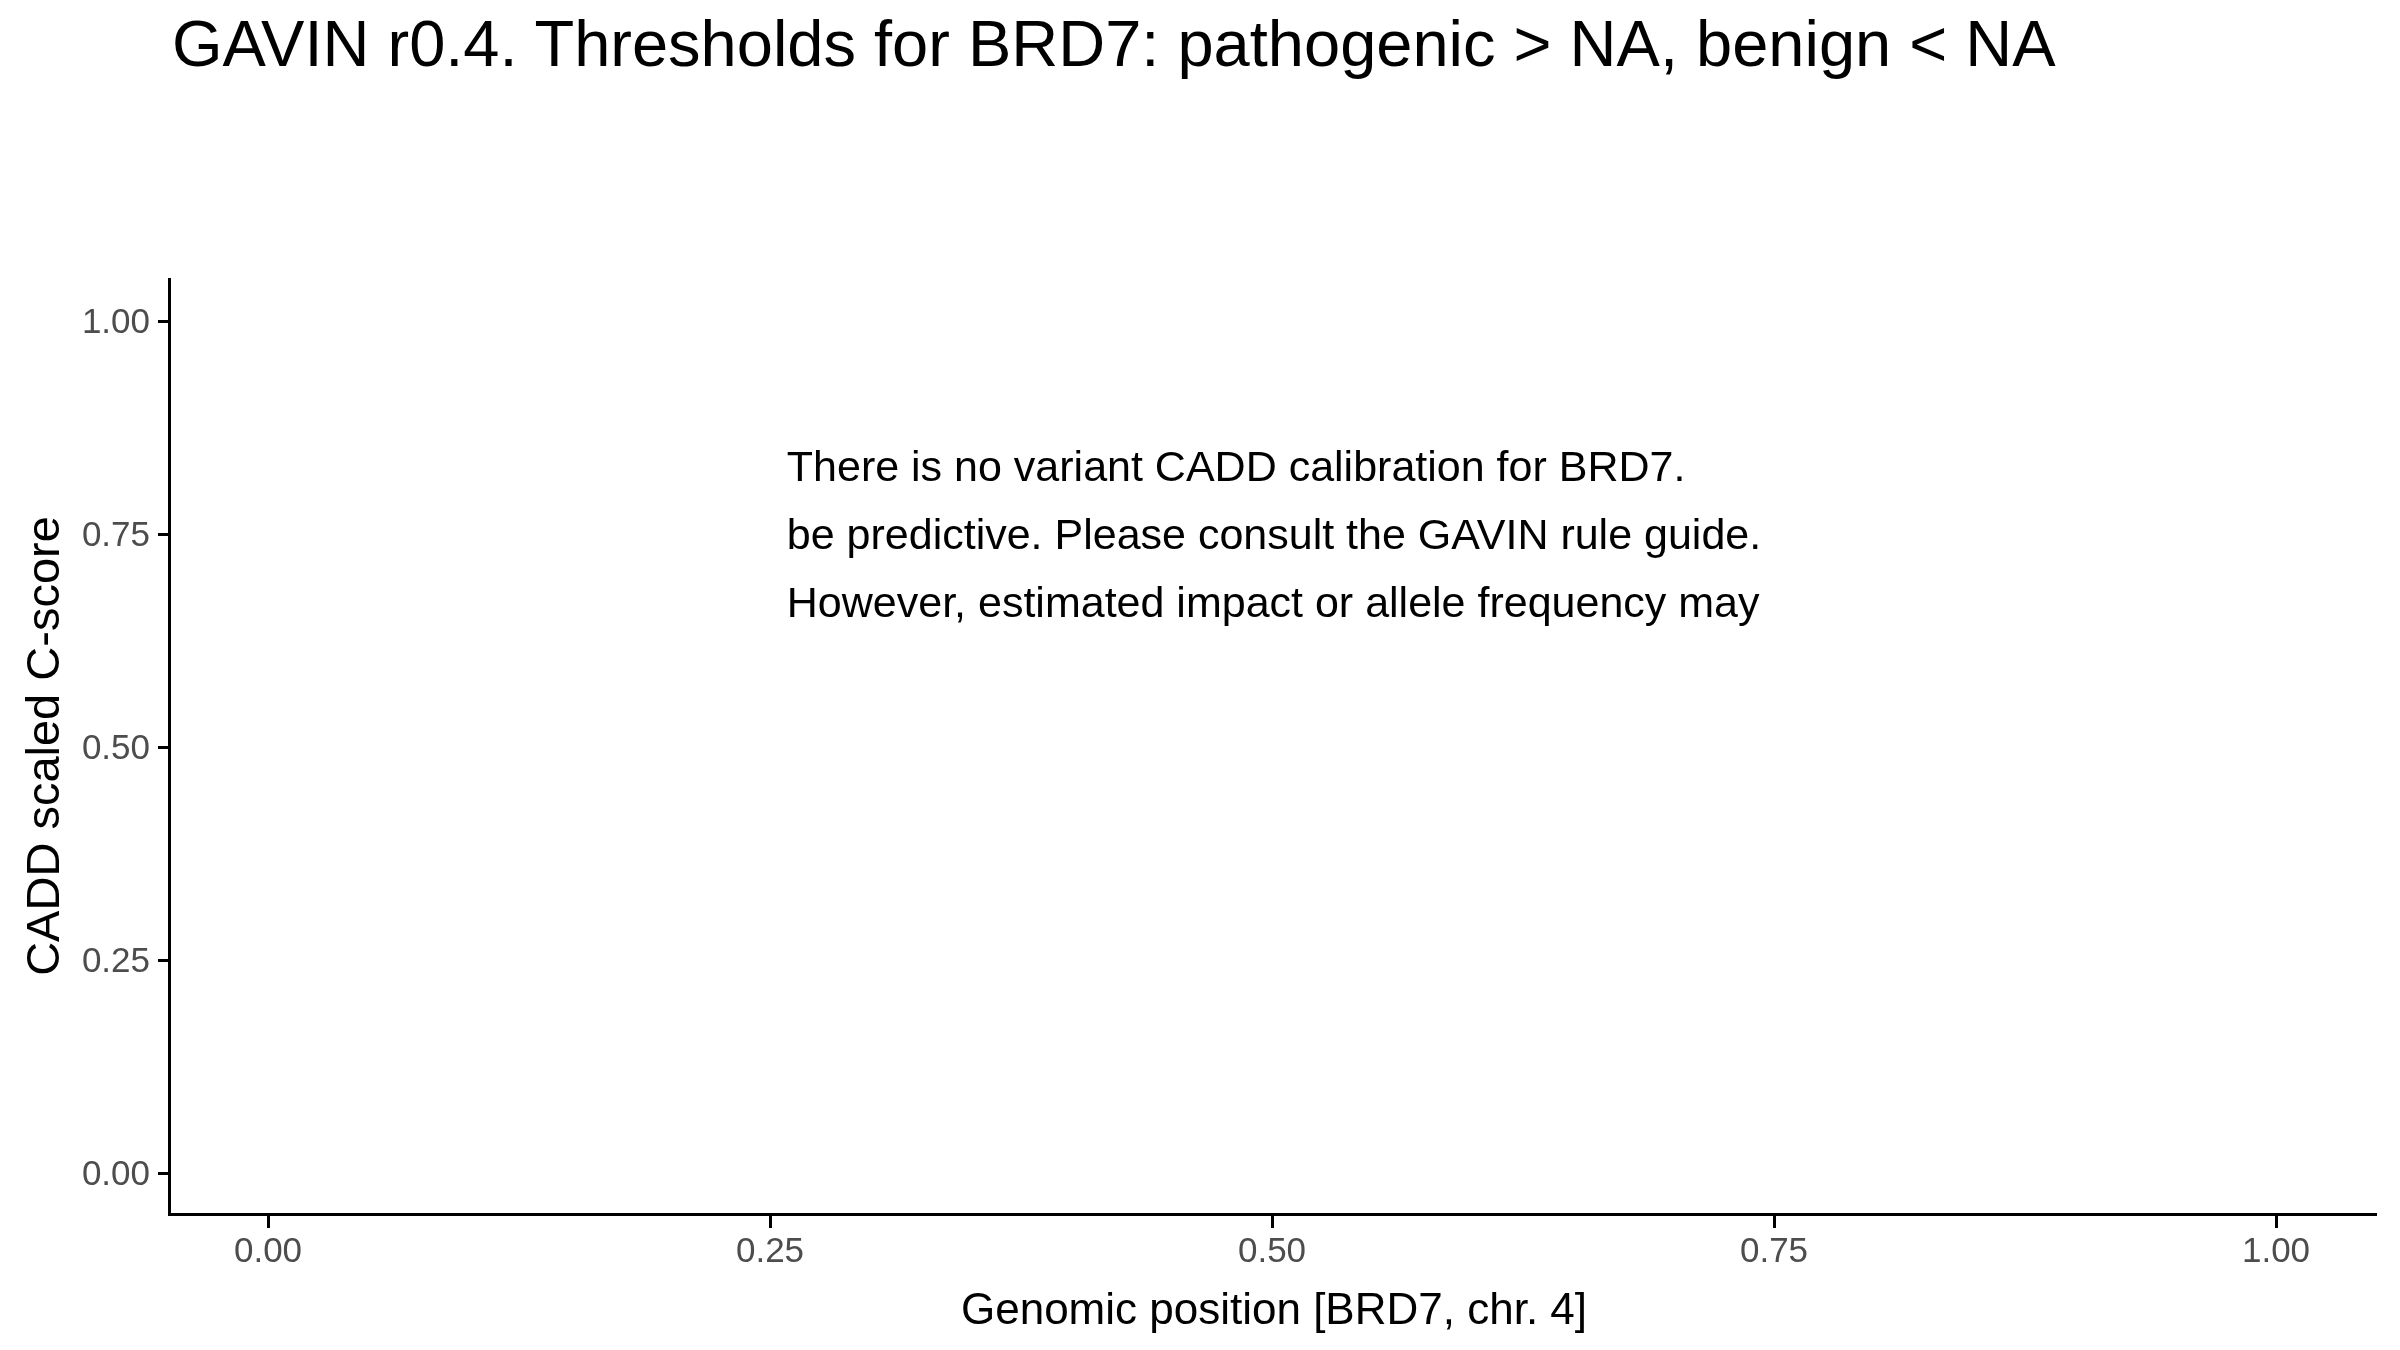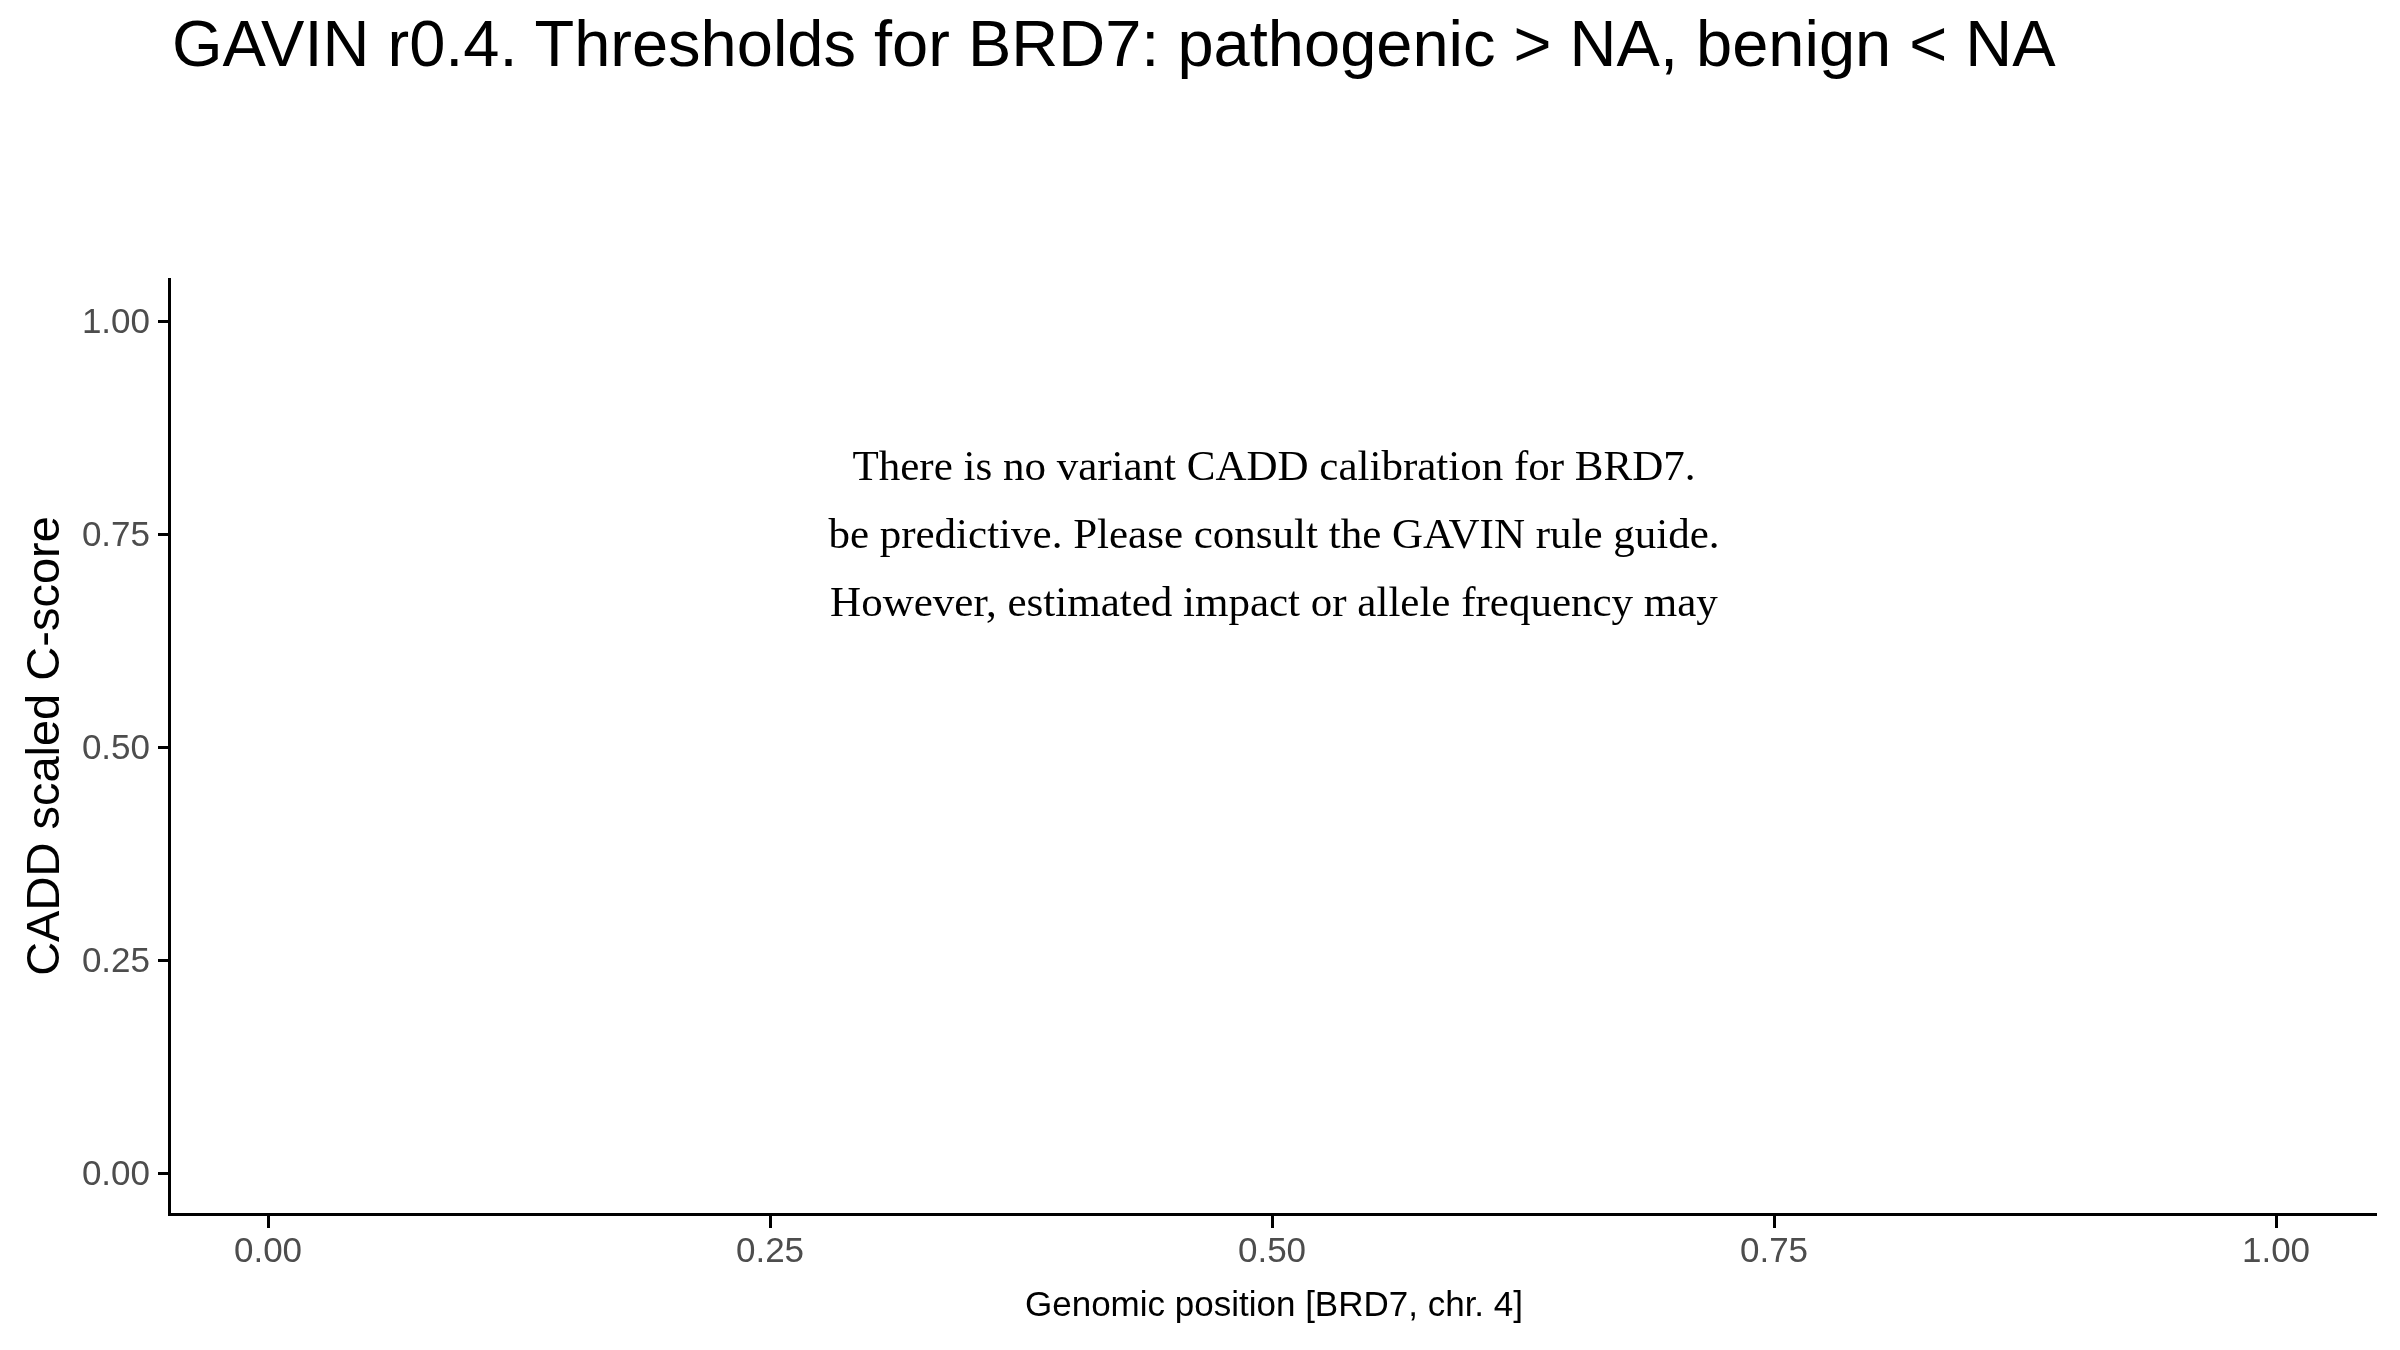--- a/index.html
+++ b/index.html
@@ -24,26 +24,25 @@
     font-size: 65px;
     line-height: 60px;
     color: #000000;
     white-space: nowrap;
   }
   .annotation-block {
     position: absolute;
     left: 1274px;
     top: 432px;
     transform: translateX(-50%);
-    text-align: center;
+    text-align: left;
     font-size: 43px;
     line-height: 68px;
     color: #000000;
     white-space: nowrap;
-    font-family: Liberation Serif, serif;
   }
   .y-axis-line {
     position: absolute;
     left: 168px;
     top: 278px;
     width: 3px;
     height: 938px;
     background: #000000;
   }
   .x-axis-line {
@@ -92,21 +91,21 @@
     transform: translate(-50%, -50%) rotate(-90deg);
     font-size: 47px;
     color: #000000;
     white-space: nowrap;
   }
   .x-axis-title {
     position: absolute;
     left: 1274px;
     top: 1284px;
     transform: translateX(-50%);
-    font-size: 35px;
+    font-size: 44px;
     color: #000000;
     white-space: nowrap;
   }
 </style>
 </head>
 <body>
 
 <div class="chart">
 
   <div class="title-block">

